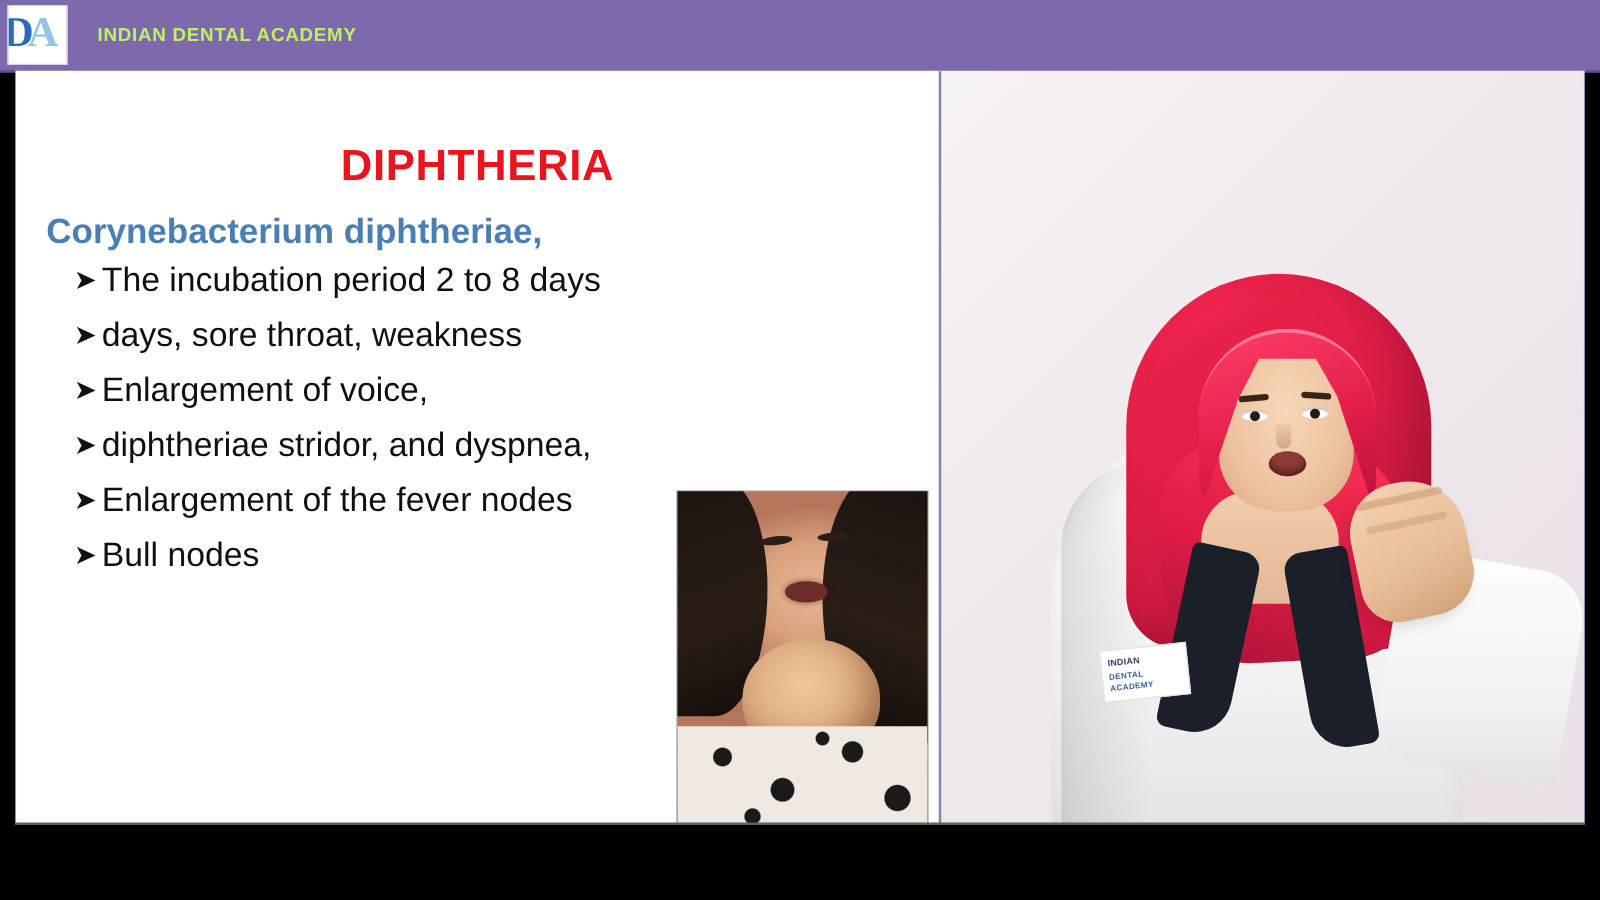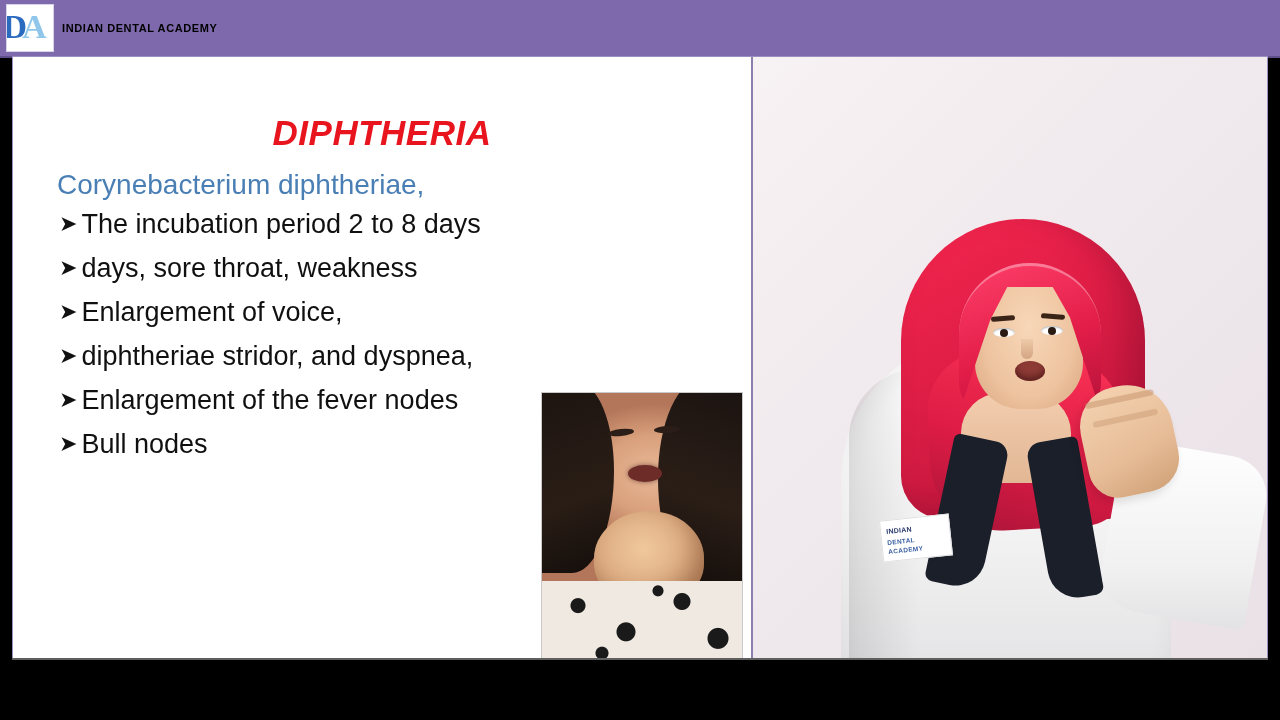--- a/index.html
+++ b/index.html
@@ -59,25 +59,25 @@
     font-family: "Liberation Serif", serif;
     font-weight: bold;
     font-size: 34px;
     color: #8fc6ea;
     line-height: 1;
     position: relative;
     left: -8px;
     top: -1px;
   }
   .brand-title {
-    color: #000000;
-    font-size: 11px;
+    color: #bef264;
+    font-size: 15px;
     font-weight: bold;
     letter-spacing: 0.6px;
-    margin-left: 8px;
+    margin-left: 24px;
   }
 
   
   .content-frame {
     position: absolute;
     left: 12px;
     top: 56px;
     width: 1256px;
     height: 604px;
     background: #ffffff;
@@ -95,29 +95,28 @@
     overflow: hidden;
   }
 
   .slide-title {
     text-align: center;
     color: #e8141e;
     font-size: 35px;
     font-weight: bold;
     letter-spacing: 0.5px;
     margin-top: 56px;
-    font-style: italic;
   }
 
   .organism {
     color: #4a7fb5;
     font-size: 28px;
-    margin-left: 44px;
+    margin-left: 24px;
     margin-top: 16px;
-    font-weight: normal;
+    font-weight: bold;
   }
 
   .bullet-list {
     list-style: none;
     margin: 10px 0 0 0;
     padding: 0 0 0 46px;
   }
   .bullet-list li {
     display: flex;
     align-items: flex-start;

